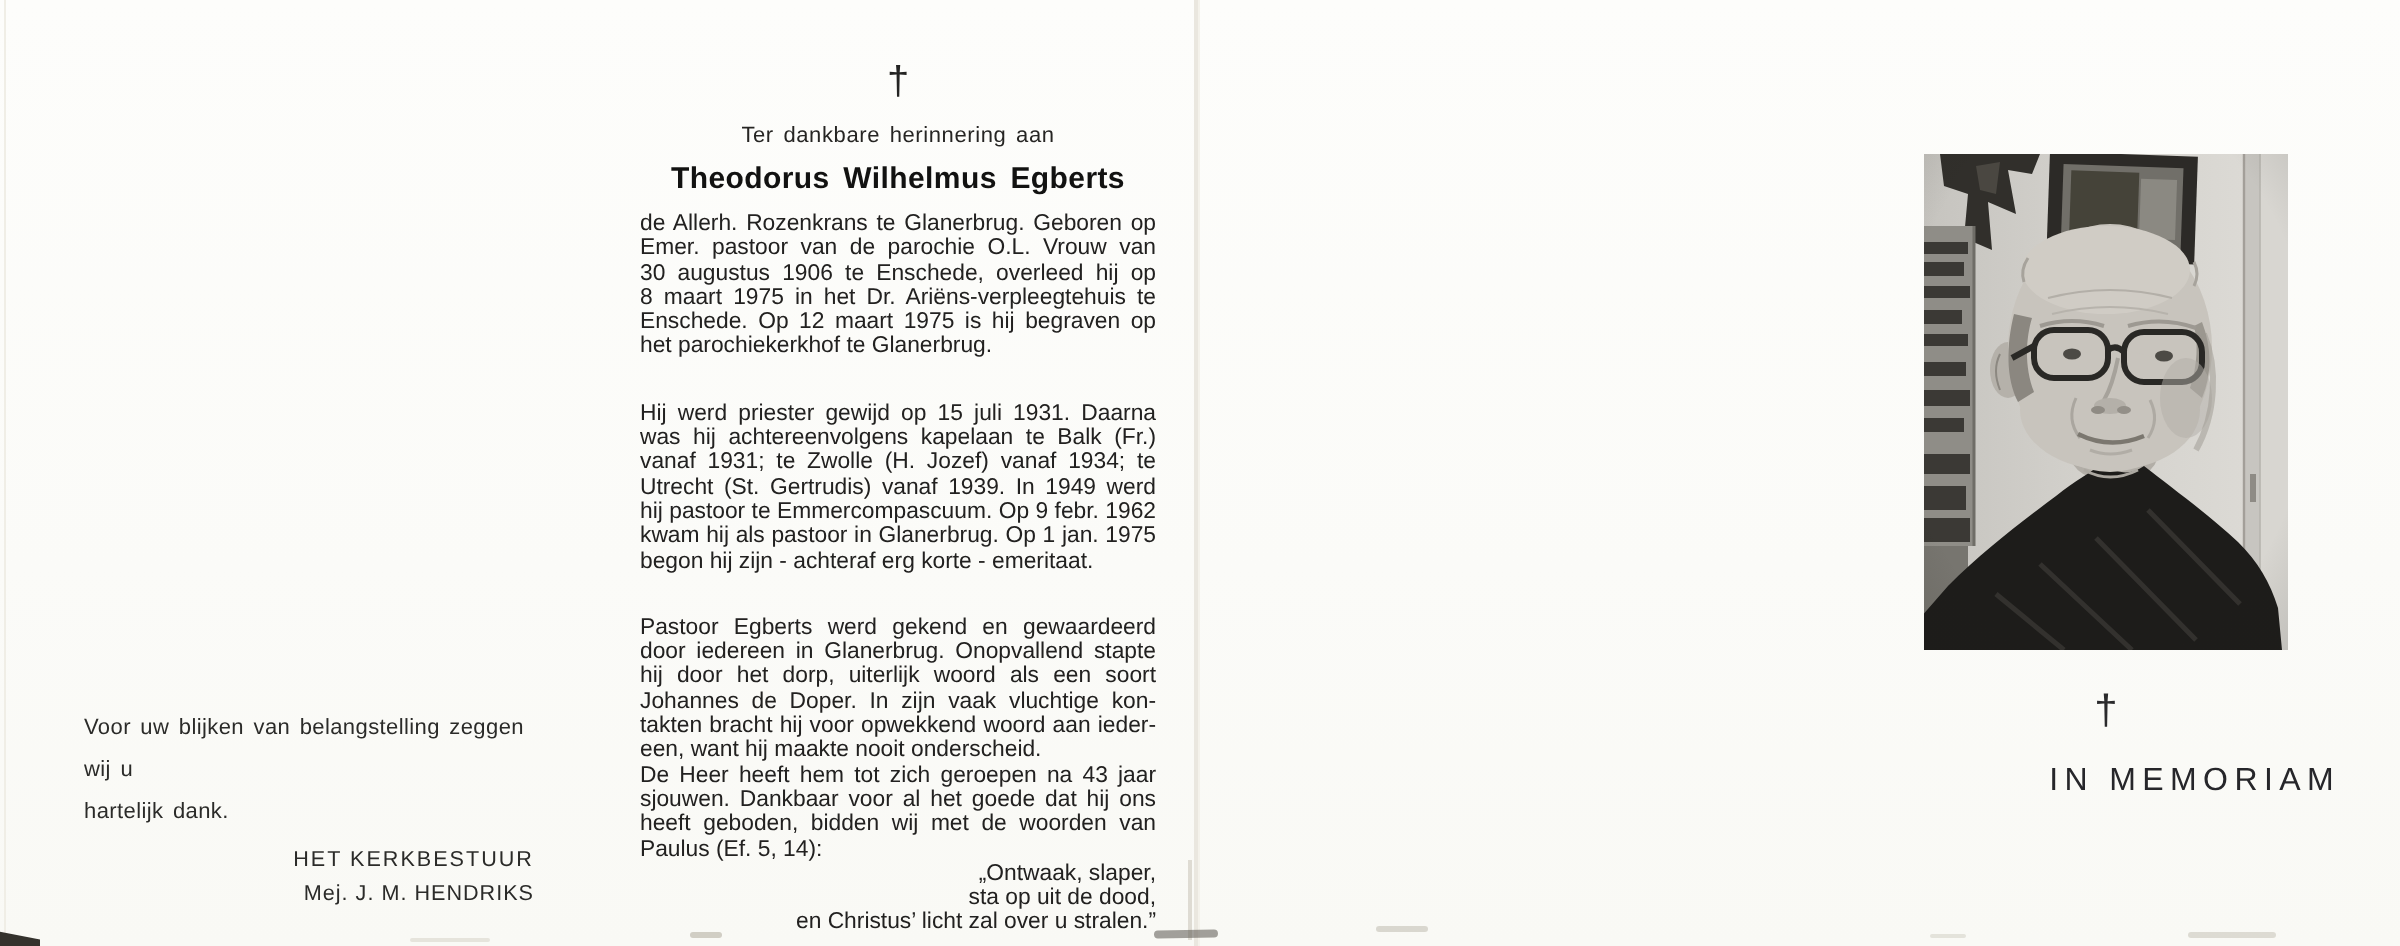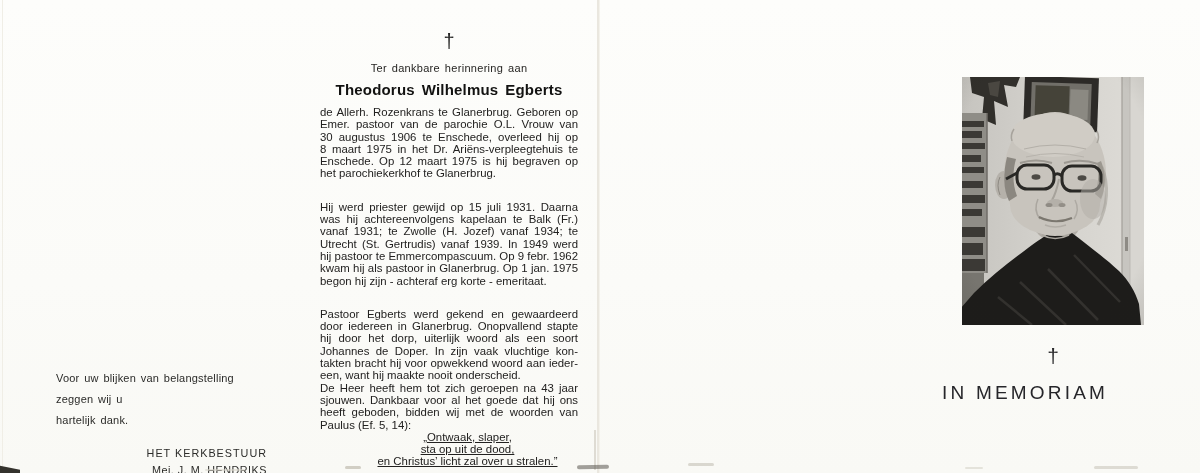--- a/index.html
+++ b/index.html
@@ -27,27 +27,27 @@
   .cross{ text-align:center;font-size:20px;height:30px;line-height:26px;color:#242423;}
   .intro{text-align:center;font-size:11px;letter-spacing:.3px;word-spacing:1.5px;margin-top:4px;color:#262523;}
   .name{text-align:center;font-size:15px;font-weight:bold;margin:7px 0 0;letter-spacing:.2px;word-spacing:2.5px;color:#121211;}
   .para{text-align:justify;line-height:12.3px;margin-top:21px;}
   .para.first{margin-top:8px;}
   .para.nogap{margin-top:0;}
   .tline{white-space:nowrap;height:12.3px;overflow:visible;}
   .para .tline{text-align-last:justify;}
   .para .tline-last{text-align-last:left;}
   .quote{margin-left:37px;line-height:12.3px;margin-top:0;}
-  .quote .tline{text-align:center;text-decoration:underline;}
+  .quote .tline{text-align:right;}
 
   
   .right-panel{position:absolute;left:599px;top:0;width:601px;height:473px;}
   .photo{position:absolute;left:363px;top:77px;width:182px;height:248px;overflow:hidden;}
   .cover-cross{position:absolute;left:363px;top:344px;width:182px;text-align:center;font-size:21px;color:#2a2a2c;}
-  .inmemoriam{position:absolute;left:340px;top:382px;width:228px;text-align:left;font-size:19px;letter-spacing:3.2px;padding-left:3px;color:#26262a;}
+  .inmemoriam{position:absolute;left:340px;top:382px;width:228px;text-align:right;font-size:16px;letter-spacing:3.2px;padding-left:3px;color:#26262a;}
 
   
   .corner-mark{position:absolute;left:0;top:462px;width:20px;height:11px;background:#34322d;
     clip-path:polygon(0 35%,100% 70%,100% 100%,0 100%);}
   .sm{position:absolute;border-radius:2px;}
   .sm-a{left:577px;top:465px;width:32px;height:4px;background:#59564e;opacity:.55;transform:rotate(-1deg);}
   .sm-b{left:345px;top:466px;width:16px;height:3px;background:#b5b1a4;opacity:.6;}
   .sm-c{left:688px;top:463px;width:26px;height:3px;background:#ccc9bf;opacity:.7;}
   .sm-d{left:1094px;top:466px;width:44px;height:3px;background:#d2cfc5;opacity:.7;}
   .sm-e{left:205px;top:469px;width:40px;height:2px;background:#d8d5cb;opacity:.6;}
@@ -57,21 +57,21 @@
 <body>
 
 <div class="card">
 
   <div class="left-edge"></div>
   <div class="fold"></div>
   <div class="fold-inner"></div>
   <div class="crease"></div>
 
   <section class="left-panel">
-    <p class="thanks" style="margin:16px">
+    <p class="thanks" style="margin:2px">
       <span>Voor uw blijken van belangstelling zeggen wij u</span>
       <span>hartelijk dank.</span>
     </p>
     <div class="sig">
       <div class="sig-org">HET KERKBESTUUR</div>
       <div class="sig-name">Mej. J. M. HENDRIKS</div>
     </div>
   </section>
 
   <section class="main-col">

